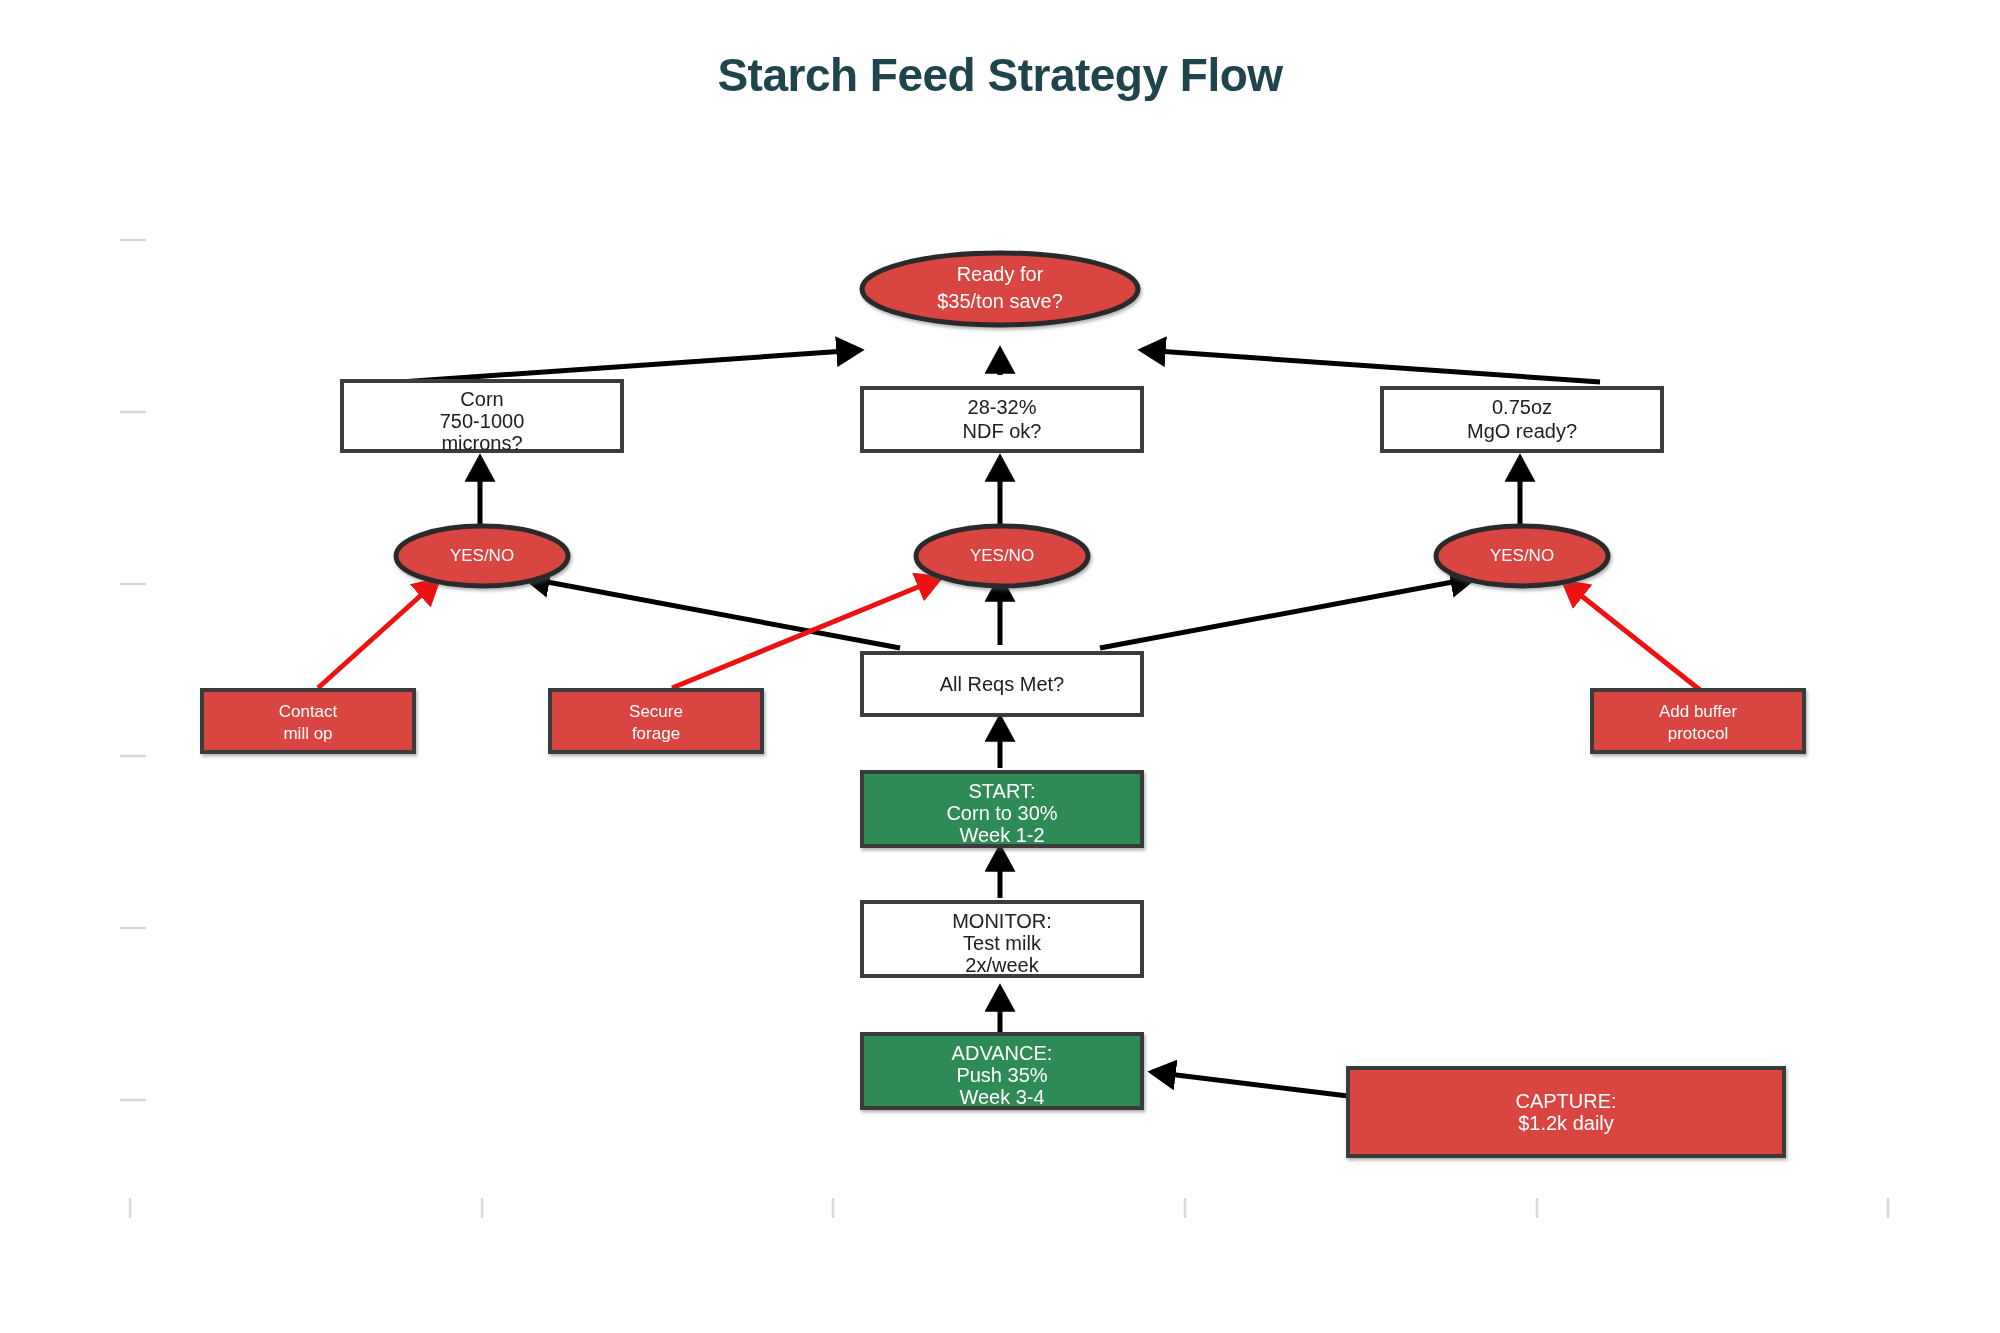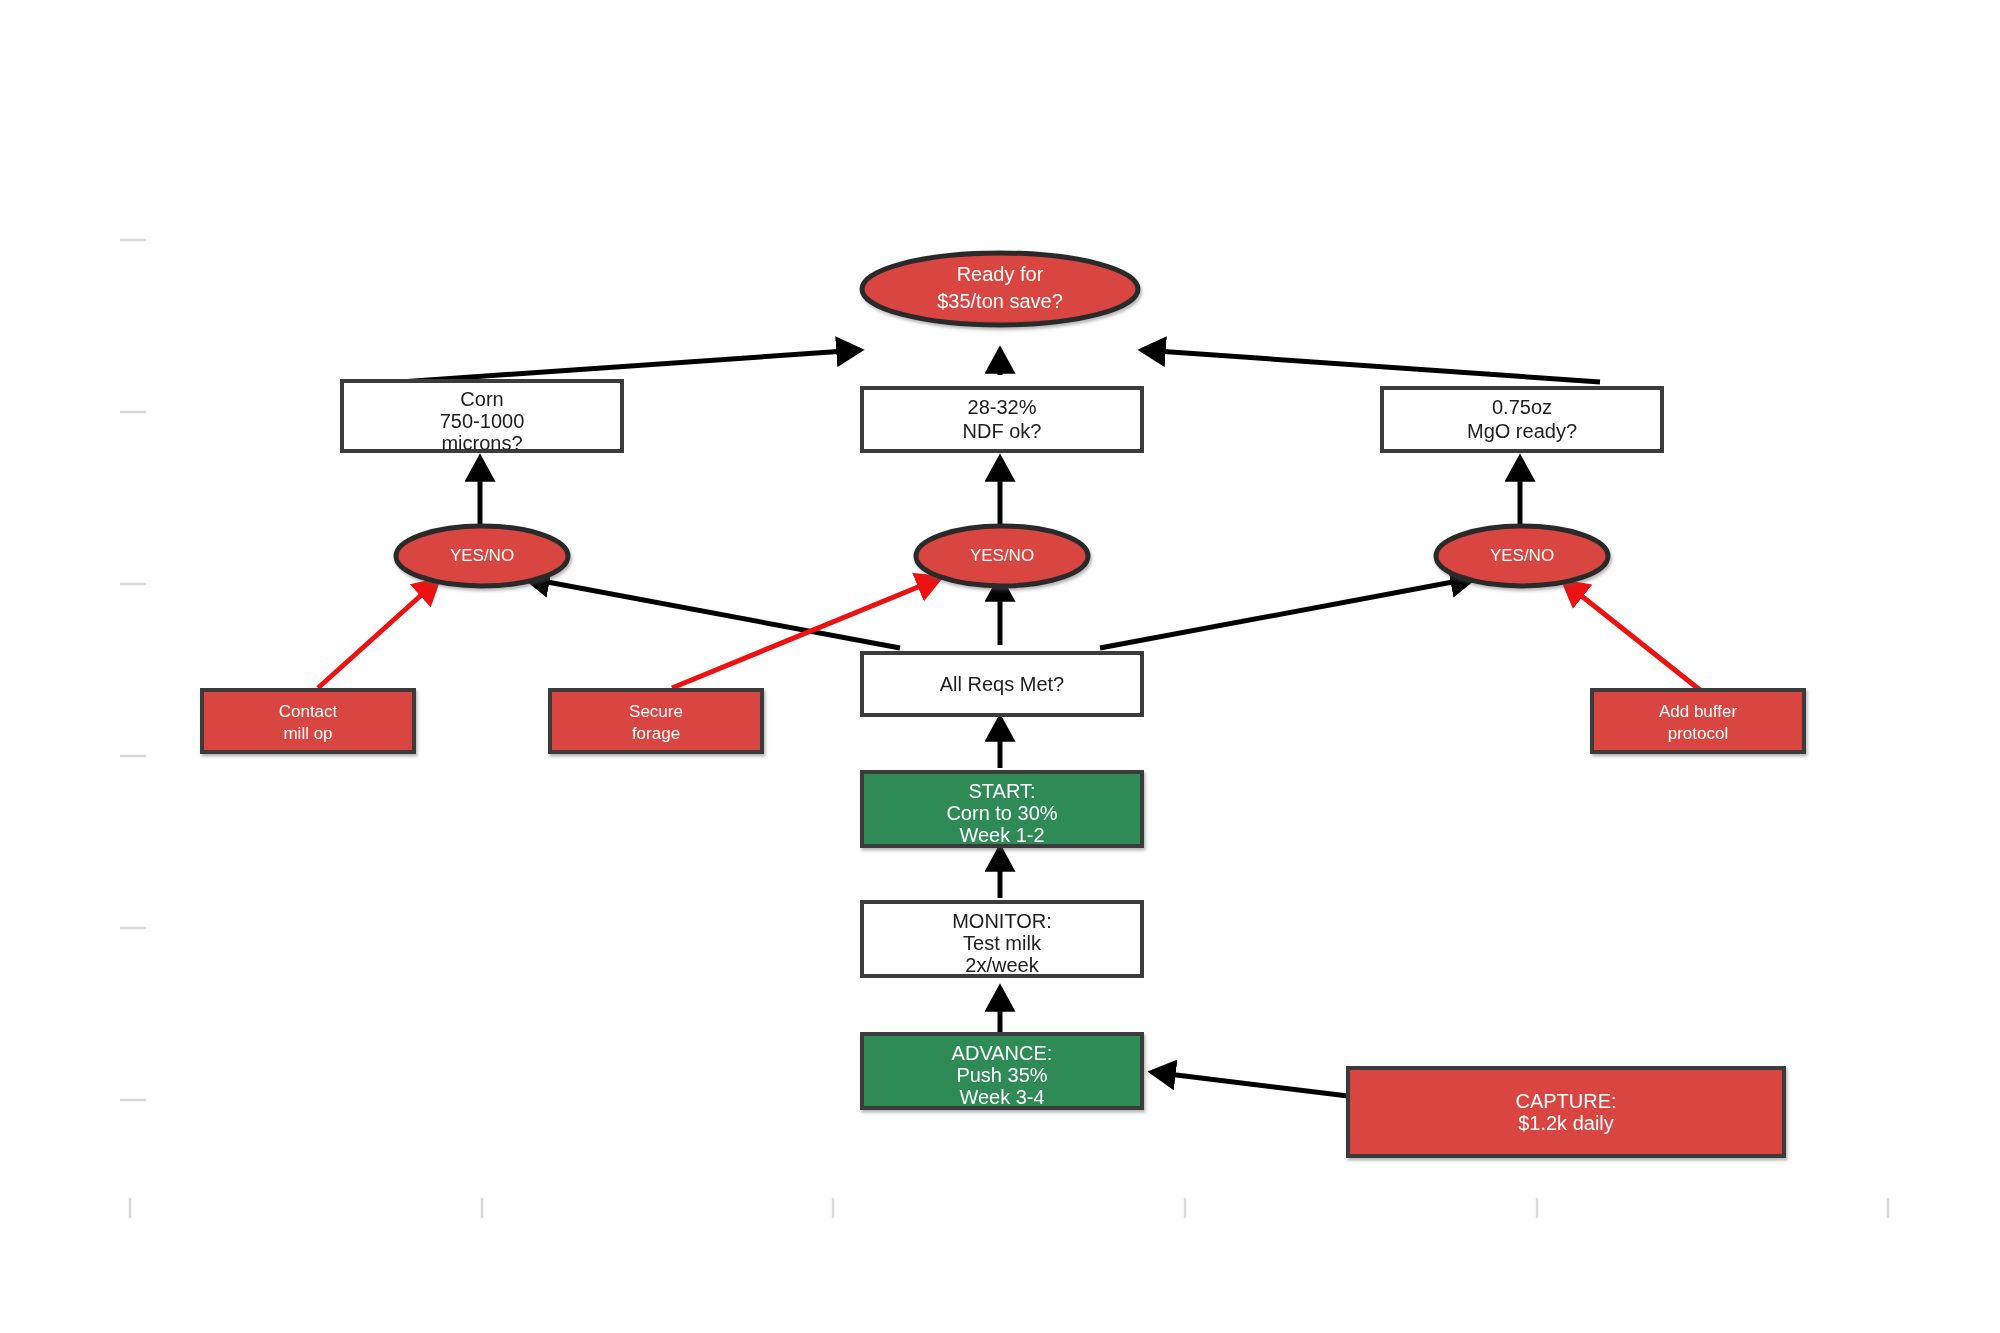--- a/index.html
+++ b/index.html
@@ -78,20 +78,21 @@
   .tick {
     stroke: #d8d8d8;
     stroke-width: 2.5;
   }
 </style>
 </head>
 <body>
 
 <div id="canvas-root">
 
+  <div id="flow-title">Starch Feed Strategy Flow</div>
 
   <svg id="flow-svg" viewBox="0 0 2000 1333">
 
     <g>
       <line class="tick" x1="120" y1="240" x2="146" y2="240"></line>
       <line class="tick" x1="120" y1="412" x2="146" y2="412"></line>
       <line class="tick" x1="120" y1="584" x2="146" y2="584"></line>
       <line class="tick" x1="120" y1="756" x2="146" y2="756"></line>
       <line class="tick" x1="120" y1="928" x2="146" y2="928"></line>
       <line class="tick" x1="120" y1="1100" x2="146" y2="1100"></line>

